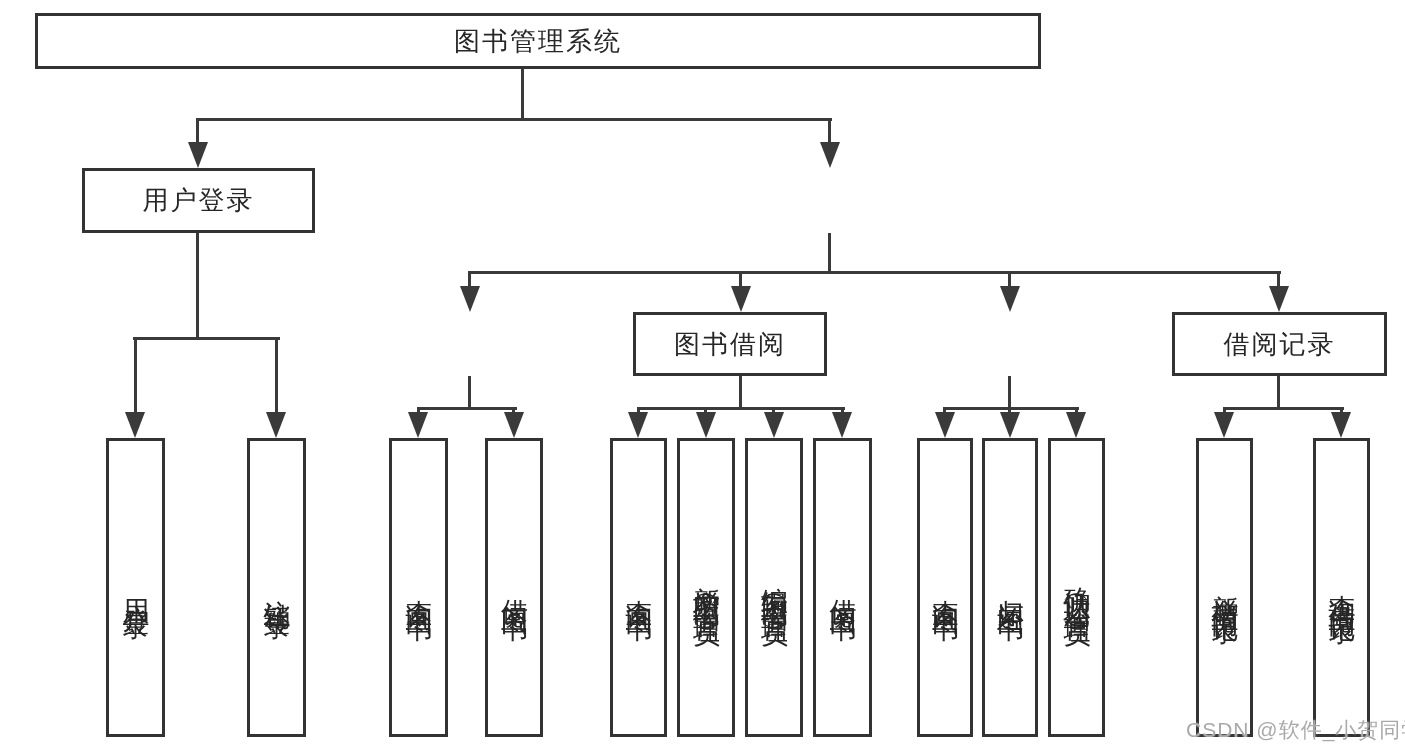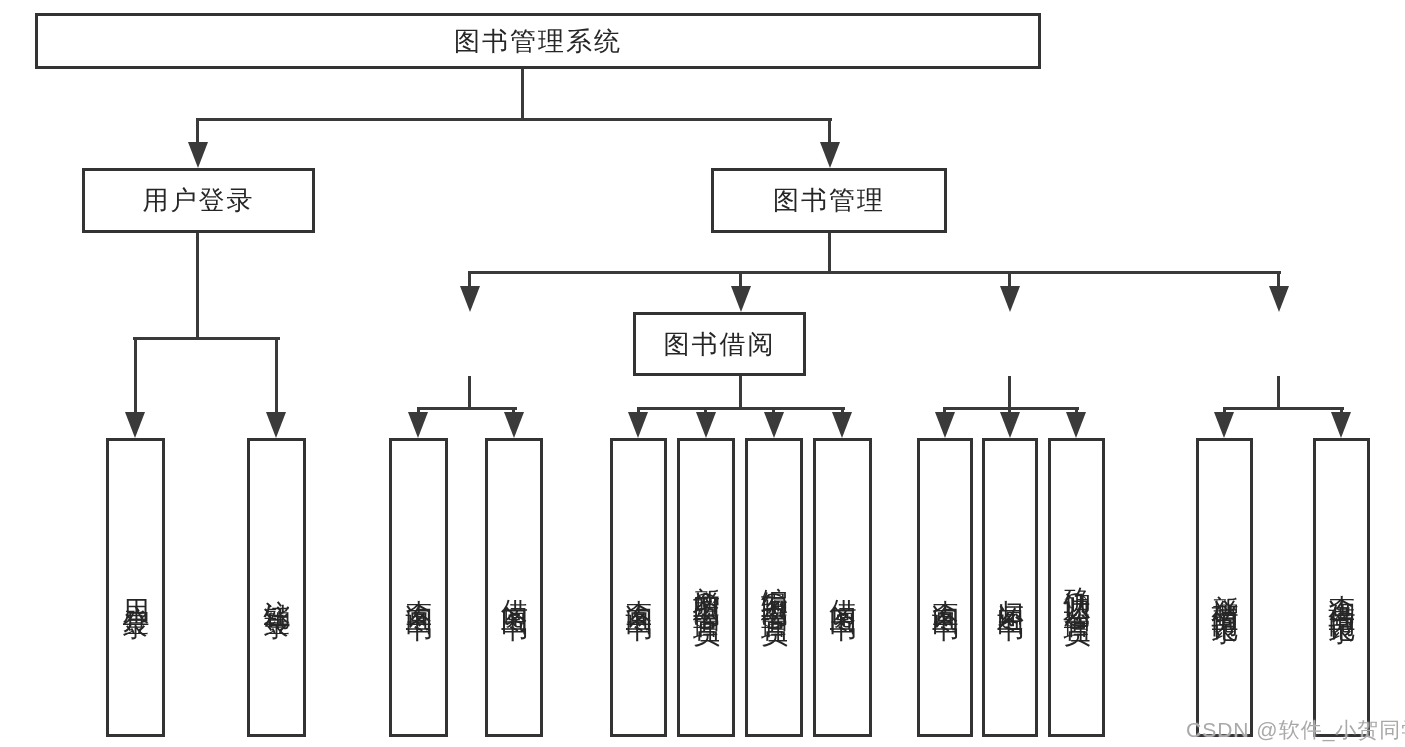--- a/index.html
+++ b/index.html
@@ -94,26 +94,26 @@
   <div class="line" style="left:1340px;top:407px;width:3px;height:8px;"></div>
   <div class="arrow" style="left:1331px;top:412px;"></div>
 
   <div class="node" style="left:20px;top:13px;width:1006px;height:56px;margin-left:15px;">
     <span class="lbl-h">图书管理系统</span>
   </div>
 
   <div class="node" style="left:82px;top:168px;width:233px;height:65px;">
     <span class="lbl-h">用户登录</span>
   </div>
-  <div class="node" style="left:711px;top:168px;width:236px;height:65px;">
-    <span class="lbl-h">图书管理</span>
+
+  <div class="node" style="left:633px;top:312px;width:194px;height:64px;">
+    <span class="lbl-h">图书借阅</span>
   </div>
-
-  <div class="node" style="left:633px;top:312px;width:173px;height:64px;">
-    <span class="lbl-h">图书借阅</span>
+  <div class="node" style="left:1172px;top:312px;width:215px;height:64px;">
+    <span class="lbl-h">借阅记录</span>
   </div>
 
   <div class="node" style="left:106px;top:438px;width:59px;height:299px;">
     <span class="lbl-v">用户登录</span>
   </div>
   <div class="node" style="left:247px;top:438px;width:59px;height:299px;">
     <span class="lbl-v">注销登录</span>
   </div>
 
   <div class="node" style="left:389px;top:438px;width:59px;height:299px;">

